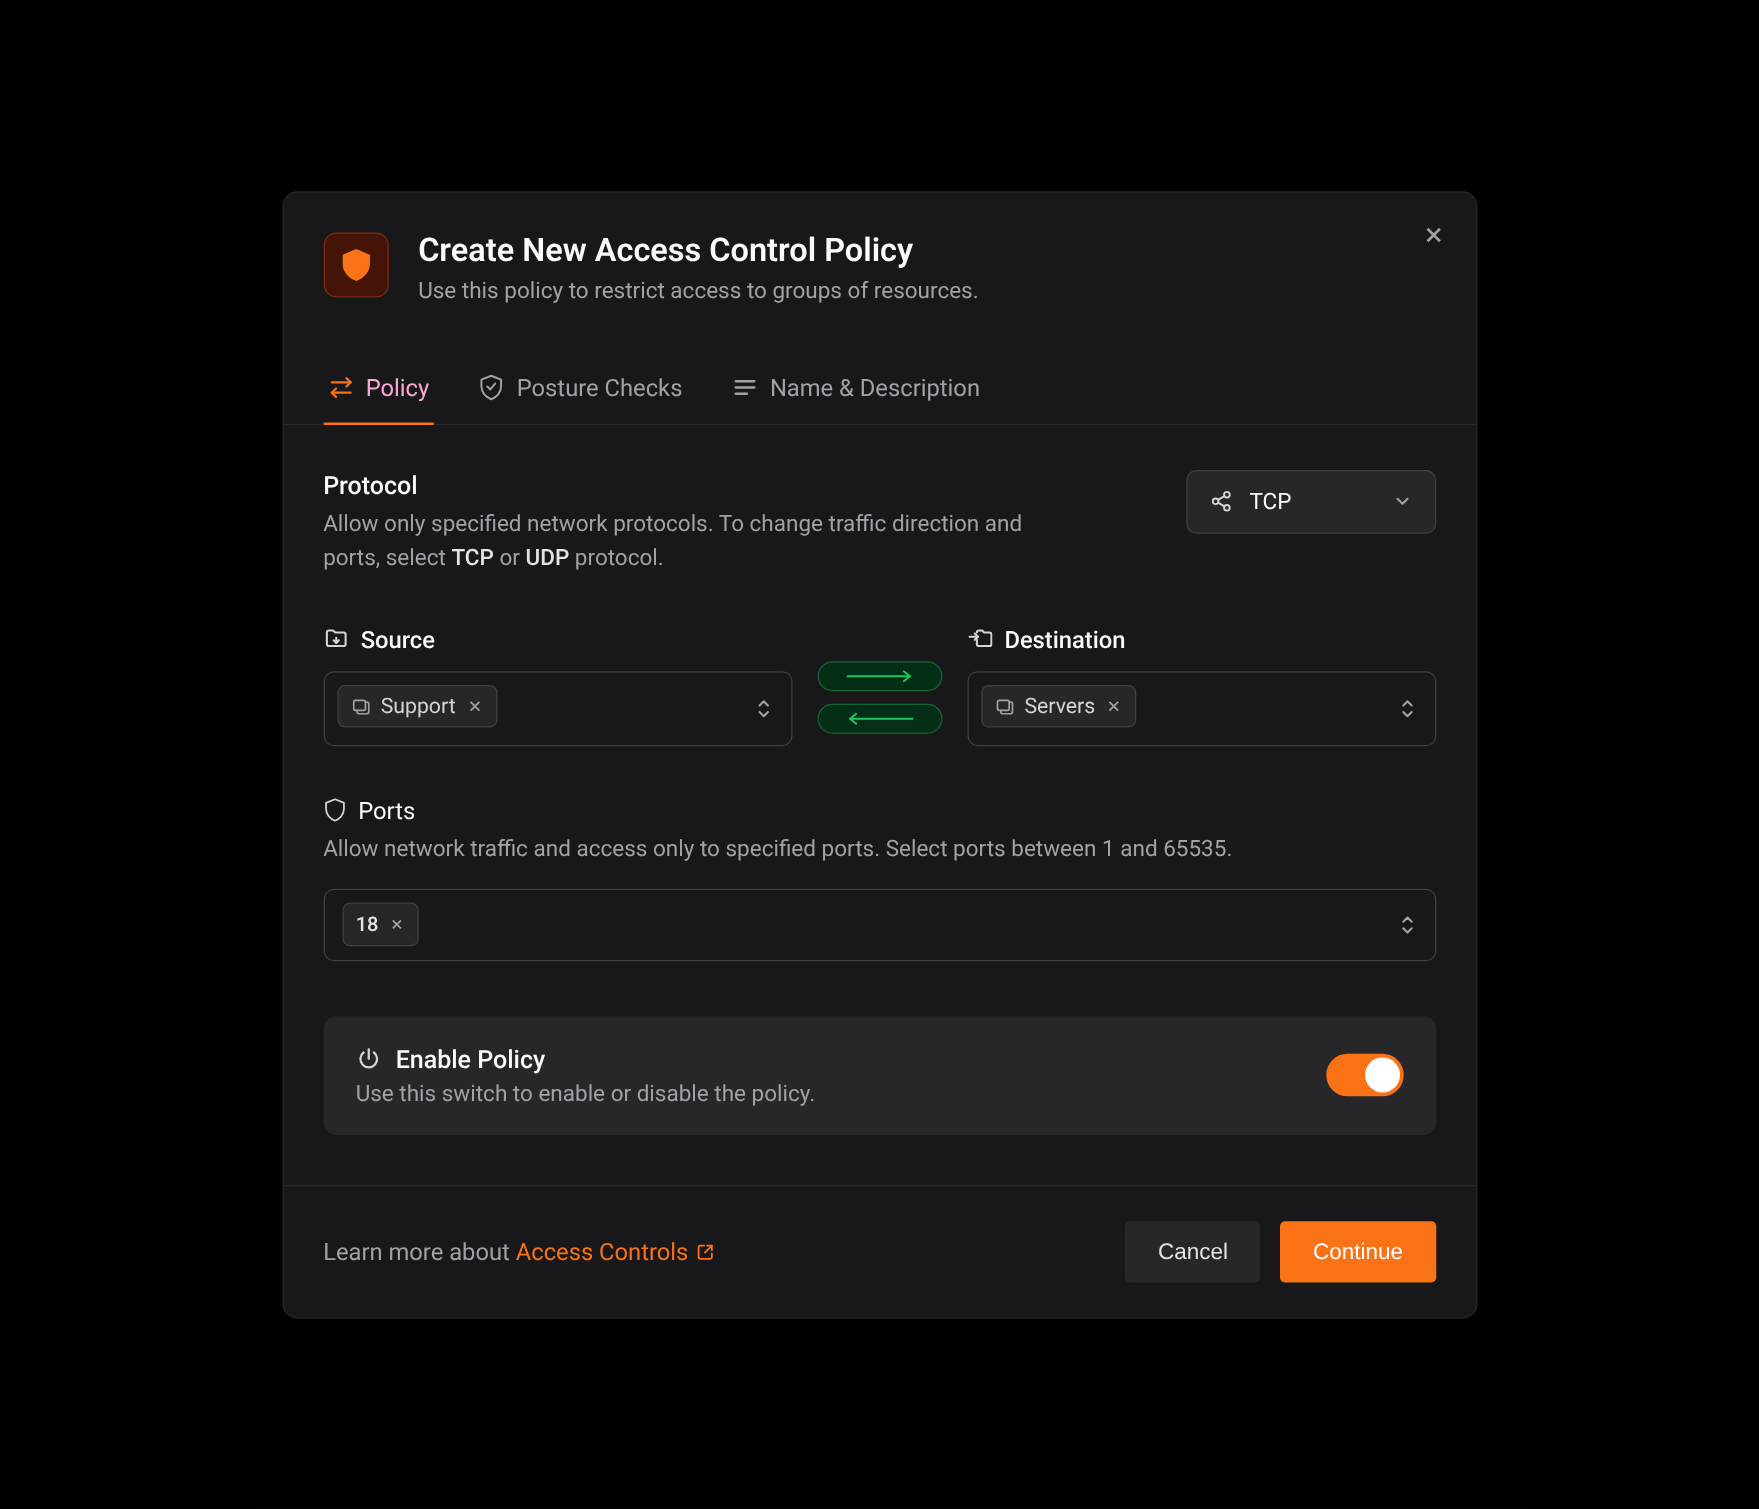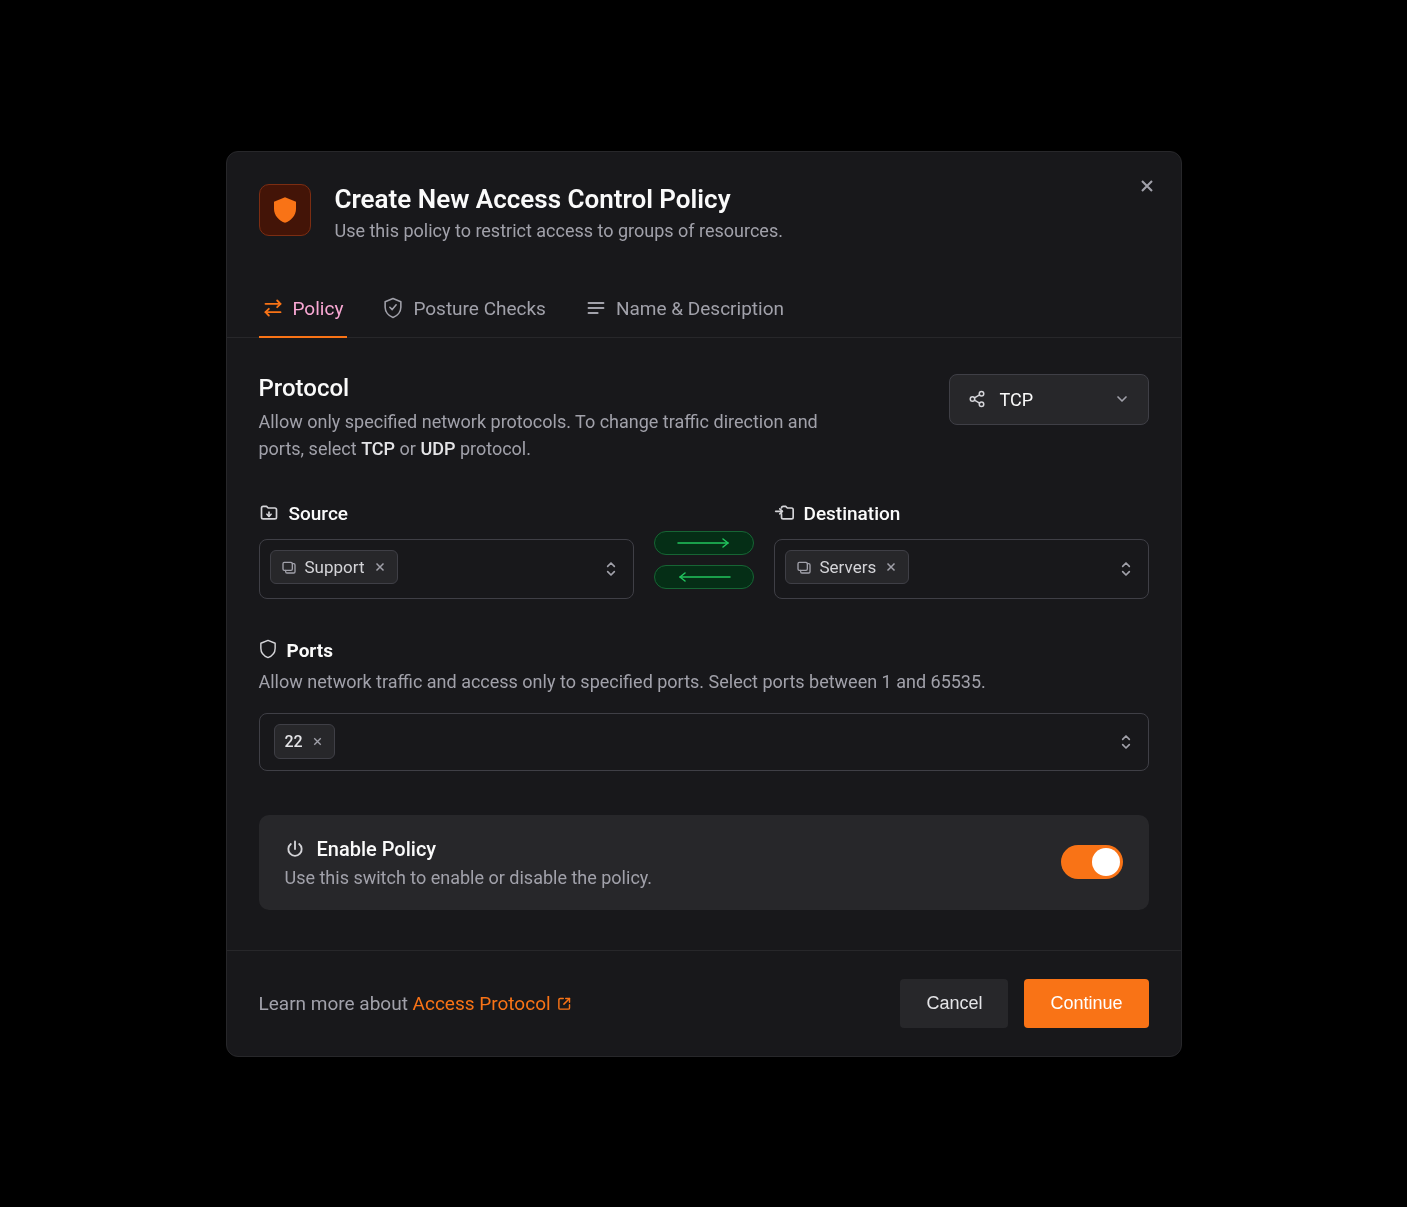--- a/index.html
+++ b/index.html
@@ -85,21 +85,21 @@
   .tab.active svg { stroke: #f97316; }
   .content { padding: 36px 32px 40px 32px; }
   .protocol-row {
     display: flex;
     justify-content: space-between;
     align-items: flex-start;
     gap: 40px;
     margin-bottom: 40px;
   }
   .section-title {
-    font-size: 24px;
+    font-size: 20px;
     font-weight: 500;
     color: #fafafa;
     margin-bottom: 6px;
   }
   .section-desc {
     font-size: 18px;
     color: #a1a1aa;
     line-height: 1.5;
   }
   .section-desc b { color: #e4e4e7; font-weight: 500;}
@@ -174,25 +174,25 @@
     border-radius: 999px;
     border: 1px solid #166534;
     background: #052e16;
     display: flex;
     align-items: center;
     justify-content: center;
   }
   .ports-section { margin-bottom: 44px; }
   .ports-label {
     display: flex;
-    align-items: flex-start;
+    align-items: center;
     gap: 10px;
     color: #fafafa;
     font-size: 19px;
-    font-weight: 700;
+    font-weight: 400;
     margin-bottom: 6px;
   }
   .ports-input {
     background: transparent;
     border: 1px solid #3f3f46;
     border-radius: 8px;
     padding: 10px 46px 10px 14px;
     min-height: 58px;
     display: flex;
     align-items: center;
@@ -444,21 +444,21 @@
         <span>
           <svg width="18" height="20" viewBox="0 0 24 28" stroke="#d4d4d8" stroke-width="2" fill="none" stroke-linecap="round" stroke-linejoin="round">
               <path d="M12 2 L22 6 V13 C22 19 17.5 24 12 26 C6.5 24 2 19 2 13 V6 Z"></path>
             </svg>
         </span>
         <span>Ports</span>
       </div>
       <div class="section-desc">Allow network traffic and access only to specified ports. Select ports between 1 and 65535.</div>
       <div class="ports-input">
         <div class="port-tag">
-          <span>22</span>
+          <span>18</span>
           <span class="tag-x">
             <svg width="13" height="13" viewBox="0 0 24 24" stroke="currentColor" stroke-width="2.5" fill="none">
                 <path d="M18 6 L6 18 M6 6 L18 18"></path>
               </svg>
           </span>
         </div>
         <span class="updown">
           <svg width="16" height="20" viewBox="0 0 24 30" stroke="#a1a1aa" stroke-width="2.5" fill="none" stroke-linecap="round" stroke-linejoin="round">
               <polyline points="7 11 12 6 17 11"></polyline>
               <polyline points="7 19 12 24 17 19"></polyline>
@@ -484,21 +484,21 @@
         <div class="toggle-knob"></div>
       </div>
     </div>
 
   </div>
 
   <div class="footer">
     <div class="learn">
       <span>Learn more about </span>
       <a href="#">
-        <span>Access Protocol</span>
+        <span>Access Controls</span>
         <span>
           <svg width="15" height="15" viewBox="0 0 24 24" stroke="#f97316" stroke-width="2.3" fill="none" stroke-linecap="round" stroke-linejoin="round">
               <path d="M10 4 H5 a2 2 0 0 0 -2 2 v13 a2 2 0 0 0 2 2 h13 a2 2 0 0 0 2 -2 v-5"></path>
               <path d="M14 4 h6 v6"></path>
               <path d="M20 4 L11 13"></path>
             </svg>
         </span>
       </a>
     </div>
     <div class="footer-buttons">

